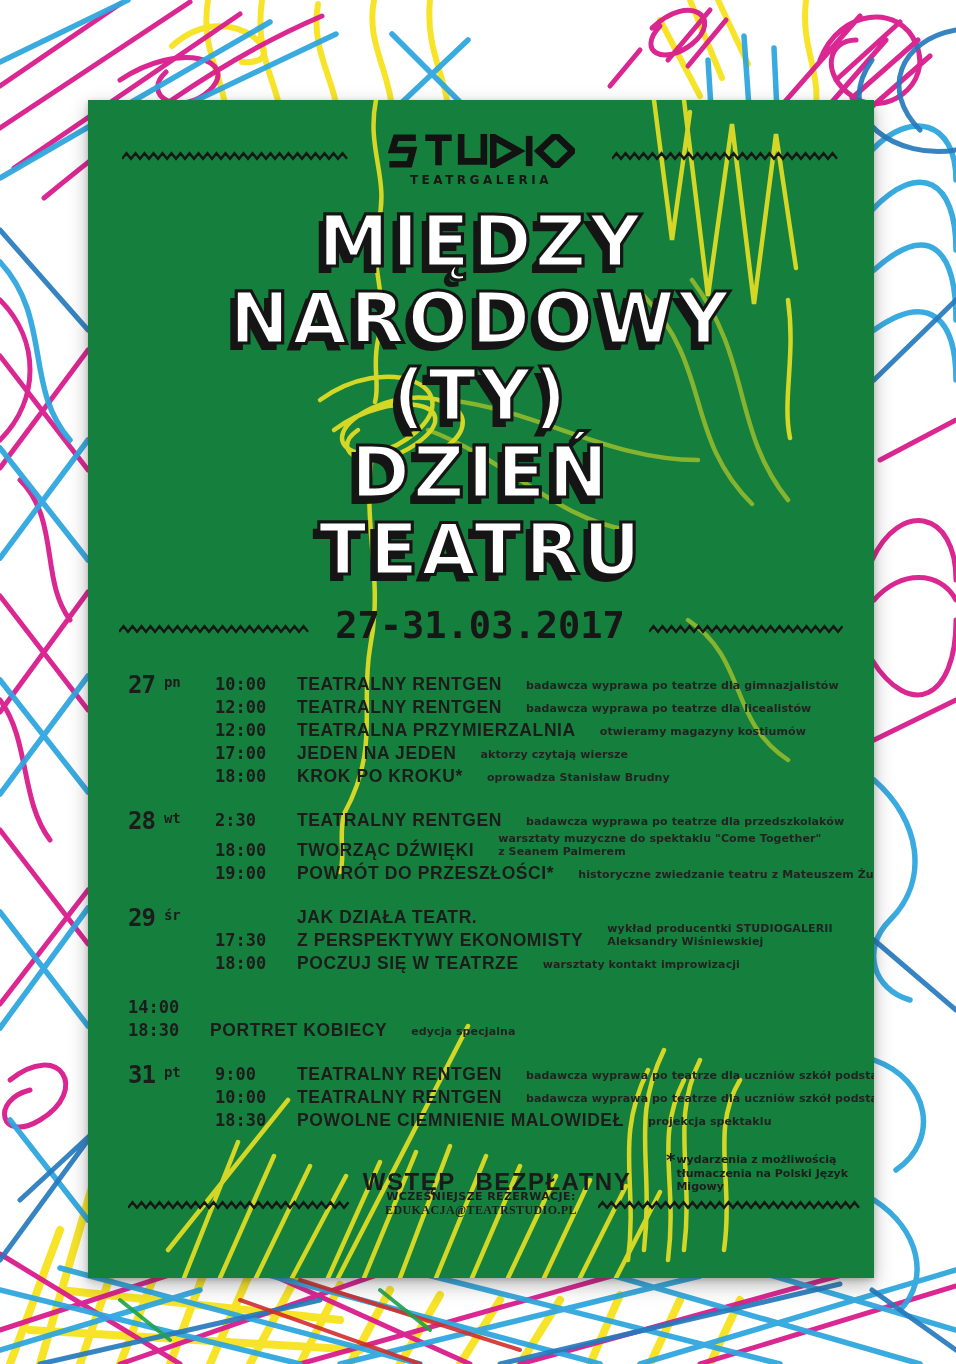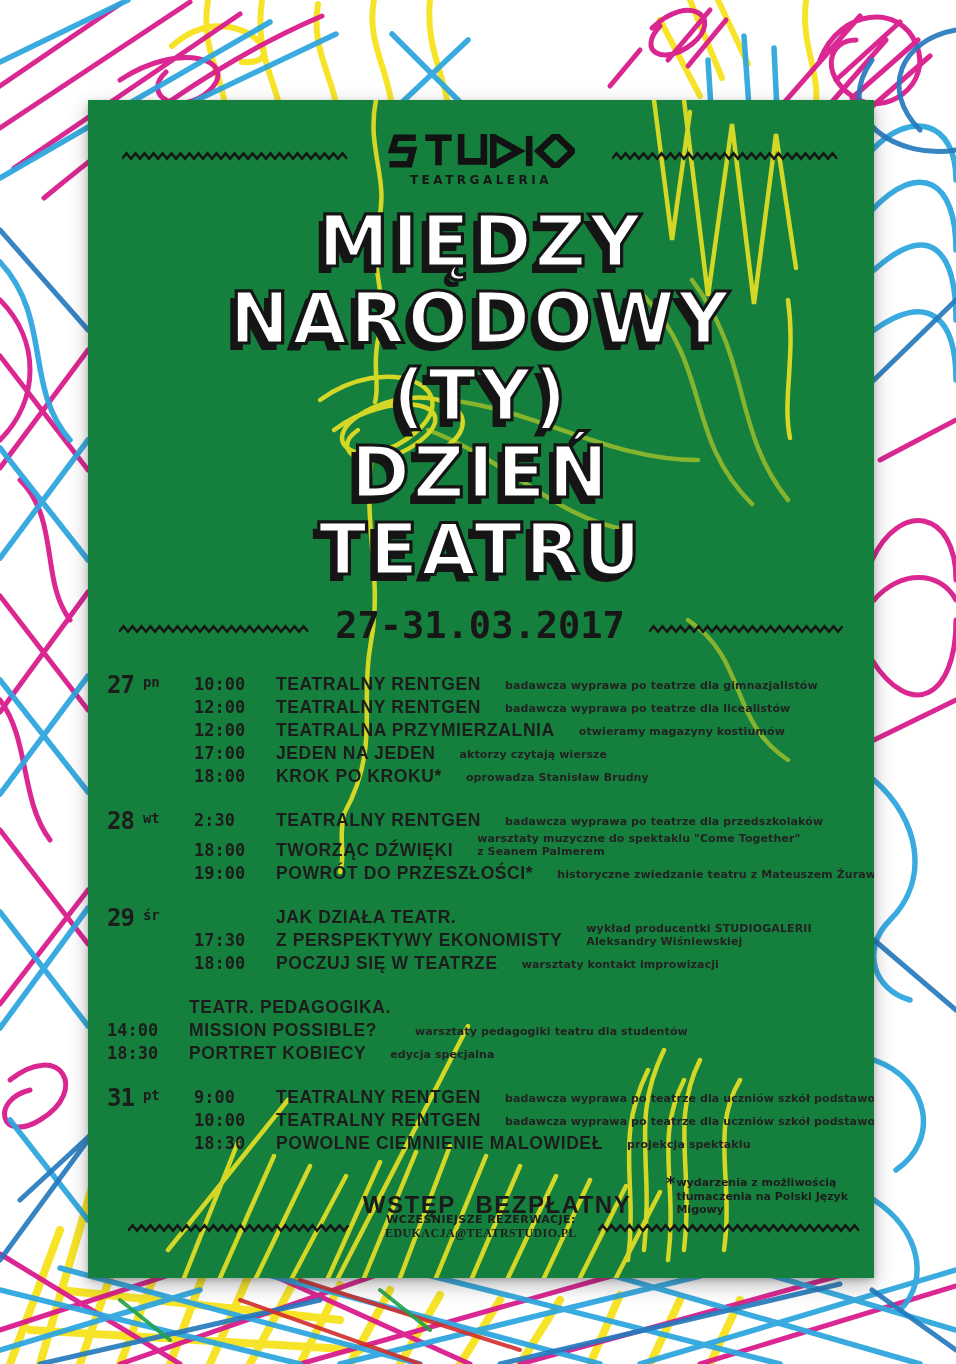--- a/index.html
+++ b/index.html
@@ -41,21 +41,21 @@
     text-shadow:-6px 7px 0 #151515;
     white-space:nowrap;
   }
   
   .date-row{margin-top:15px;display:flex;justify-content:center;align-items:center;gap:24px;height:44px;}
   .date-text{
     font-family:"DejaVu Sans Mono",monospace;font-weight:bold;
     font-size:37px;letter-spacing:0;color:#171717;white-space:nowrap;
   }
   
-  .schedule{margin-top:26px;padding-left:19px;padding-right:16px;}
+  .schedule{margin-top:26px;padding-left:40px;padding-right:16px;}
   .day-group{display:flex;margin-bottom:21px;}
   .day-label{width:87px;display:flex;align-items:flex-start;flex-shrink:0;}
   .day-num{
     font-family:"DejaVu Sans Mono",monospace;font-weight:bold;
     font-size:24px;line-height:24px;letter-spacing:-1px;color:#1c1c1c;
   }
   .day-dow{
     font-family:"DejaVu Sans Mono",monospace;font-weight:bold;
     font-size:14px;line-height:14px;margin-left:9px;margin-top:2px;color:#1c1c1c;
   }
@@ -336,29 +336,20 @@
                   <div>warsztaty kontakt improwizacji</div>
                 </div>
               </div>
             </div>
           </div>
         </div>
         <div class="day-group">
           <div class="events">
             <div class="event-row">
               <div class="event-time">14:00</div>
-              <div class="event-main">
-                <div class="event-title">
-                  <div>TEATR. PEDAGOGIKA.</div>
-                  <div>MISSION POSSIBLE?</div>
-                </div>
-                <div class="event-desc">
-                  <div>warsztaty pedagogiki teatru dla studentów</div>
-                </div>
-              </div>
             </div>
             <div class="event-row">
               <div class="event-time">18:30</div>
               <div class="event-main">
                 <div class="event-title">
                   <div>PORTRET KOBIECY</div>
                 </div>
                 <div class="event-desc">
                   <div>edycja specjalna</div>
                 </div>

